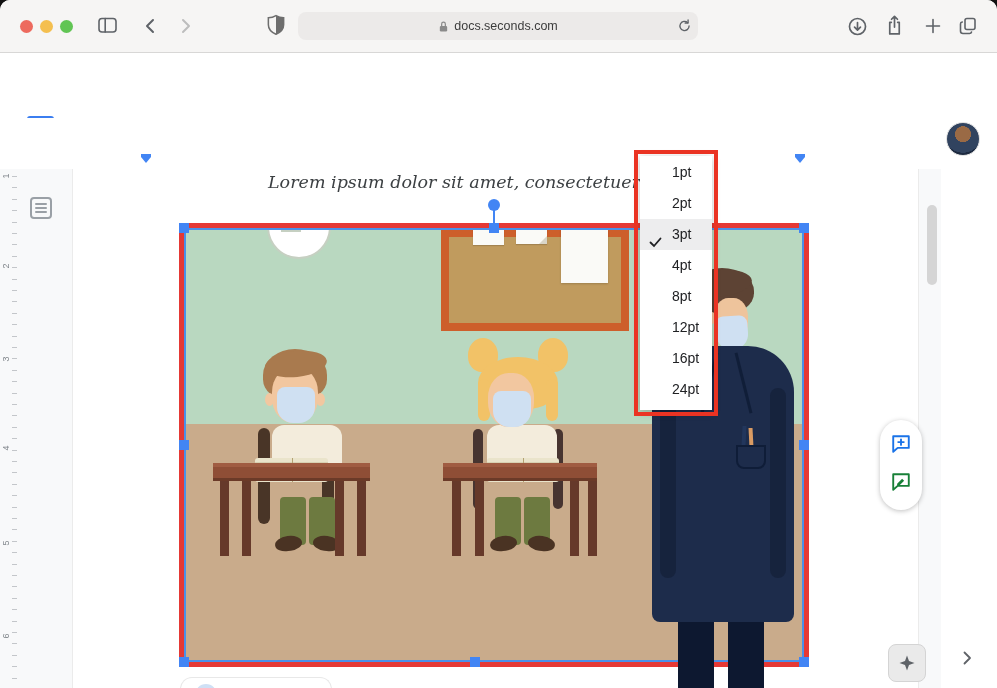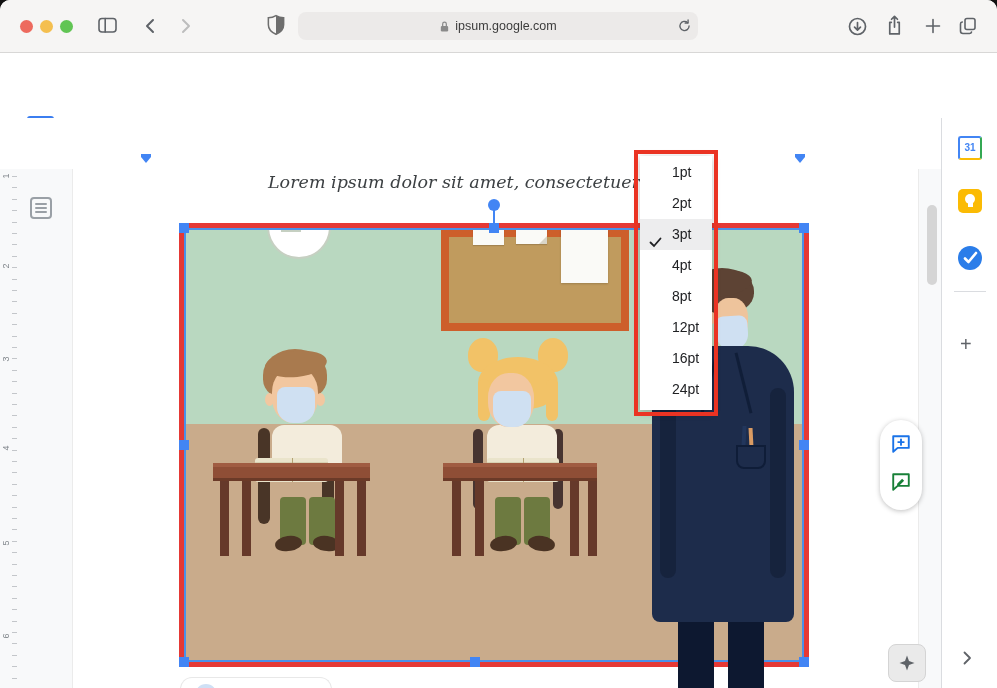--- a/index.html
+++ b/index.html
@@ -109,21 +109,21 @@
             </linearGradient>
           </defs>
         <path d="M9 1.5c2.2 1.3 4.5 1.9 7 1.9v6.4c0 4.2-3 7-7 8.7-4-1.7-7-4.5-7-8.7V3.4c2.5 0 4.8-.6 7-1.9z" fill="url(#shg)" stroke="#6e6e6e" stroke-width="1.4"></path>
       </svg>
     </span>
     <div class="urlpill">
       <svg width="11" height="13" viewBox="0 0 18 20">
           <rect x="3" y="9" width="12" height="9" rx="2" fill="#8a8a8a"></rect>
           <path d="M6 9 V6 a3 3 0 0 1 6 0 v3" fill="none" stroke="#8a8a8a" stroke-width="2"></path>
         </svg>
-      <span>ipsum.google.com</span>
+      <span>docs.seconds.com</span>
     </div>
     <span class="p" style="left:677px;top:18px">
       <svg width="15" height="16" viewBox="0 0 18 18">
           <path class="ic" d="M14.5 9a5.5 5.5 0 1 1-1.7-4"></path>
           <path class="ic" d="M13.3 1.8 v3.6 h-3.6"></path>
         </svg>
     </span>
     <span class="p" style="left:848px;top:17px">
       <svg width="19" height="19" viewBox="0 0 18 18">
           <circle class="ic" cx="9" cy="9" r="7.6"></circle>
@@ -613,33 +613,20 @@
       <span>3pt</span></div>
     <div class="bwitem"><span>4pt</span></div>
     <div class="bwitem"><span>8pt</span></div>
     <div class="bwitem"><span>12pt</span></div>
     <div class="bwitem"><span>16pt</span></div>
     <div class="bwitem"><span>24pt</span></div>
   </div>
   <div class="annbox"></div>
 
   <div class="scrollthumb"></div>
-  <div class="appsbar">
-    <div class="p" style="left:16px;top:18px;width:24px;height:24px;background:#fff;border:2px solid #4285f4;border-right-color:#34a853;border-bottom-color:#fbbc04;border-radius:3px;box-sizing:border-box;text-align:center;font-size:10px;font-weight:bold;color:#4285f4;line-height:19px"><span>31</span></div>
-    <div class="p" style="left:16px;top:71px;width:24px;height:24px;background:#fbbb04;border-radius:5px">
-      <div class="p" style="left:7px;top:5px;width:10px;height:10px;background:#fff;border-radius:50%"></div>
-      <div class="p" style="left:9.5px;top:14px;width:5px;height:4px;background:#fff"></div>
-      </div>
-    <div class="p" style="left:16px;top:128px;width:24px;height:24px;background:#2b7de9;border-radius:50%">
-      <svg width="24" height="24" viewBox="0 0 24 24">
-          <path d="M7 12.5 l3.5 3.5 L18 7" fill="none" stroke="#fff" stroke-width="2.6" stroke-linecap="round" stroke-linejoin="round"></path>
-        </svg></div>
-    <div class="p" style="left:12px;top:173px;width:32px;height:1px;background:#dadce0"></div>
-    <div class="p" style="left:18px;top:215px;font-size:20px;color:#5f6368">+</div>
-  </div>
 
   <div class="pill">
     <span>
       <svg width="20" height="20" viewBox="0 0 18 18">
           <path d="M2 2 h14 v10.5 h-10 L2 16 z" fill="none" stroke="#1a73e8" stroke-width="1.7" stroke-linejoin="round"></path>
           <path d="M9 4.8 v5 M6.5 7.3 h5" stroke="#1a73e8" stroke-width="1.7" stroke-linecap="round"></path>
         </svg></span>
     <span>
       <svg width="20" height="20" viewBox="0 0 18 18">
           <path d="M2 2 h14 v10.5 h-10 L2 16 z" fill="none" stroke="#188038" stroke-width="1.7" stroke-linejoin="round"></path>

